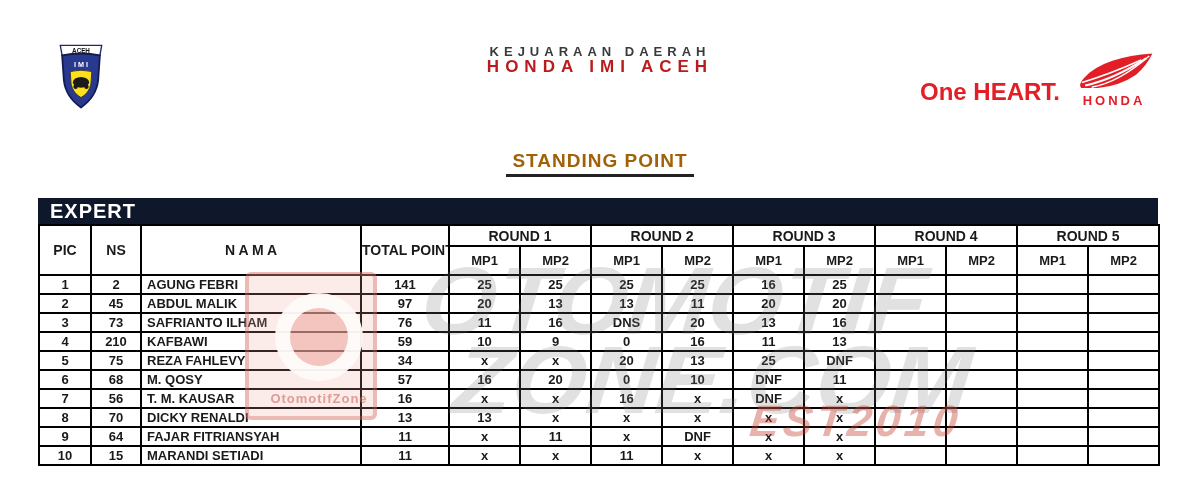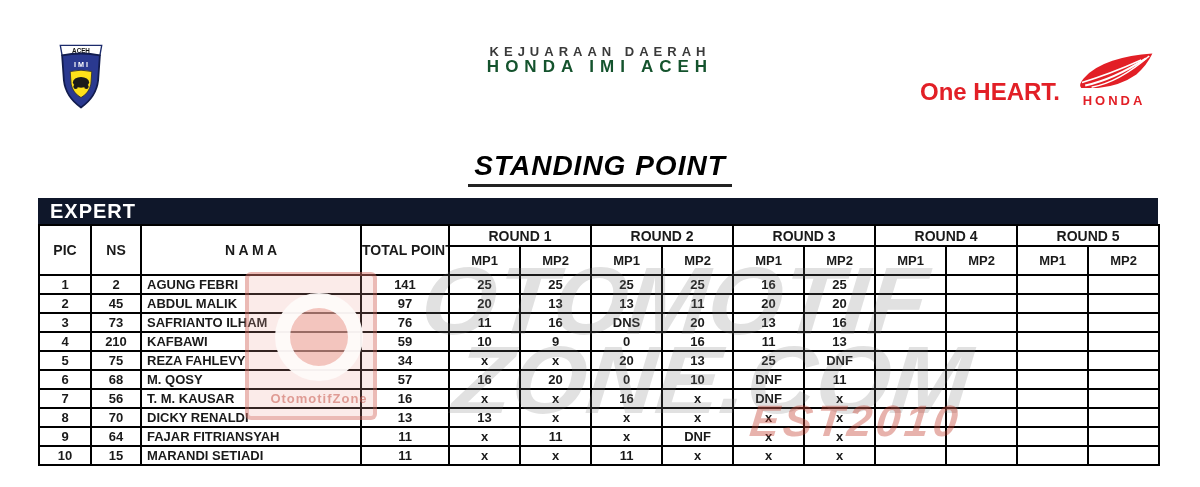--- a/index.html
+++ b/index.html
@@ -10,32 +10,32 @@
   }
 
   
   .badge { position:absolute; left:54px; top:40px; width:54px; height:72px; }
 
   .event-logo { position:absolute; top:44px; left:50%; transform:translateX(-50%); text-align:center; white-space:nowrap; }
   .event-line1 { font-size:13px; font-weight:bold; letter-spacing:5px; color:#3a3a3a; }
   .event-line2 { font-size:40px; font-weight:bold; letter-spacing:2px; color:#e21f26; line-height:1.0; }
   .event-line2 .x-black { color:#1a1a1a; }
   .event-swoosh { display:inline-block; vertical-align:super; margin-left:-6px; }
-  .event-line3 { font-size:17px; font-weight:bold; letter-spacing:6px; color:#14532d; margin-top:-2px; }
+  .event-line3 { font-size:17px; font-weight:bold; letter-spacing:6px; color:#b91c1c; margin-top:-2px; }
 
   .sponsor { position:absolute; right:46px; top:52px; display:flex; align-items:flex-end; gap:14px; }
   .sponsor-slogan { font-size:24px; font-weight:bold; color:#e21f26; padding-bottom:2px; letter-spacing:0px; }
   .sponsor-honda { display:flex; flex-direction:column; align-items:center; }
   .sponsor-brand { font-size:13px; font-weight:bold; color:#e21f26; letter-spacing:3px; margin-top:1px; }
 
   
   .title-wrap { position:absolute; top:150px; left:0; width:100%; text-align:center; }
   .page-title {
-    display:inline-block; font-size:28px; font-weight:bold; letter-spacing:1px;
-    color:#000000; border-bottom:3px solid #222; padding:0 6px 2px 6px;font-style:italic;
+    display:inline-block; font-size:19px; font-weight:bold; letter-spacing:1px;
+    color:#a16207; border-bottom:3px solid #222; padding:0 6px 2px 6px;
   }
 
   
   .board { position:absolute; left:38px; top:198px; width:1120px; z-index:1; }
   .category-bar {
     background:#0f172a; color:#fff; height:26px; line-height:26px;
     font-size:20px; font-weight:bold; padding-left:12px; letter-spacing:1px;
   }
   table.standings { border-collapse:collapse; table-layout:fixed; width:1120px; }
   .standings th, .standings td {

